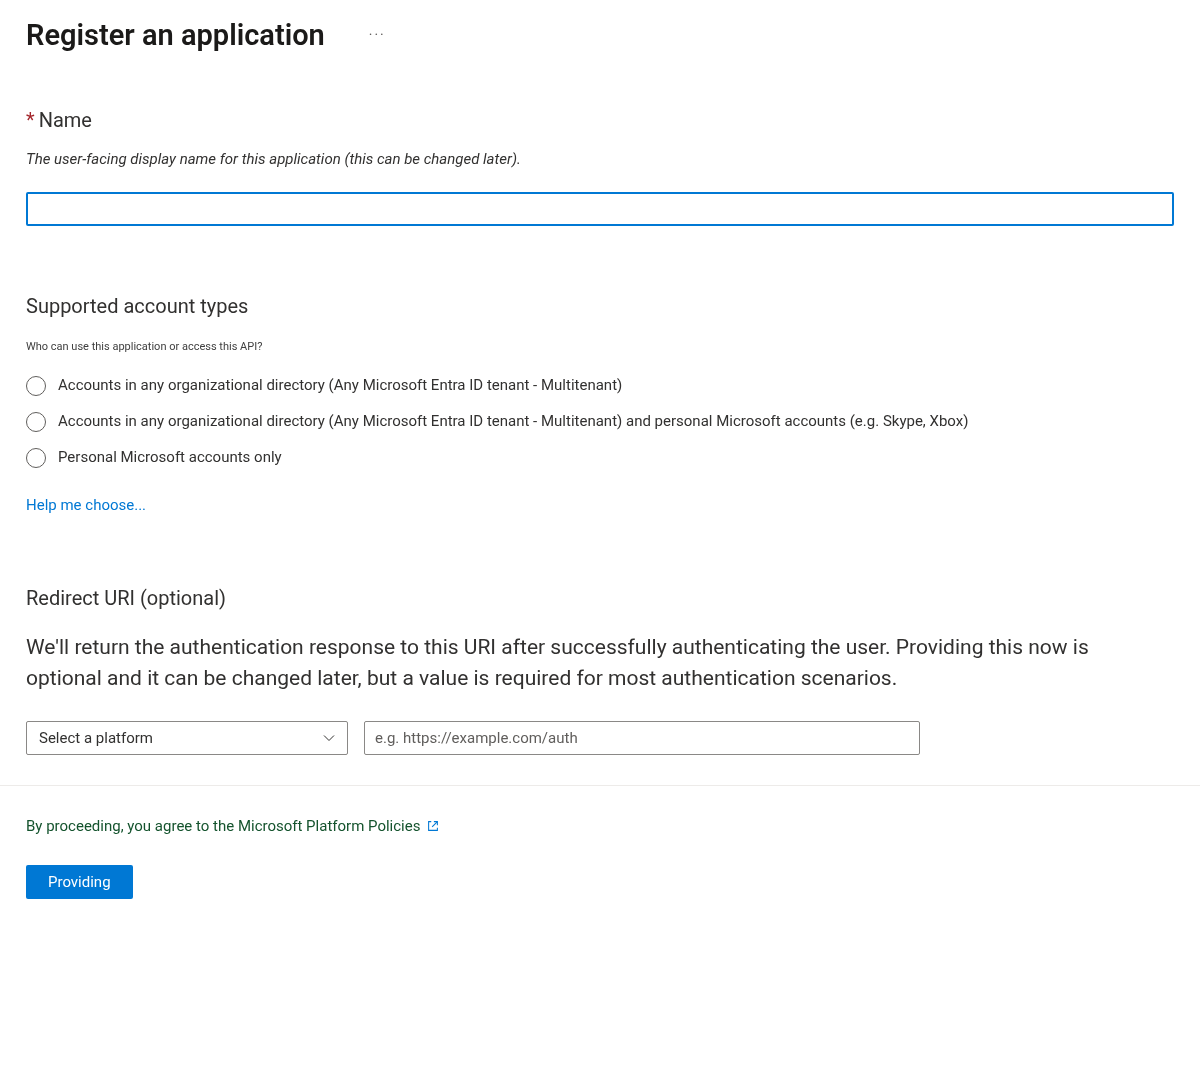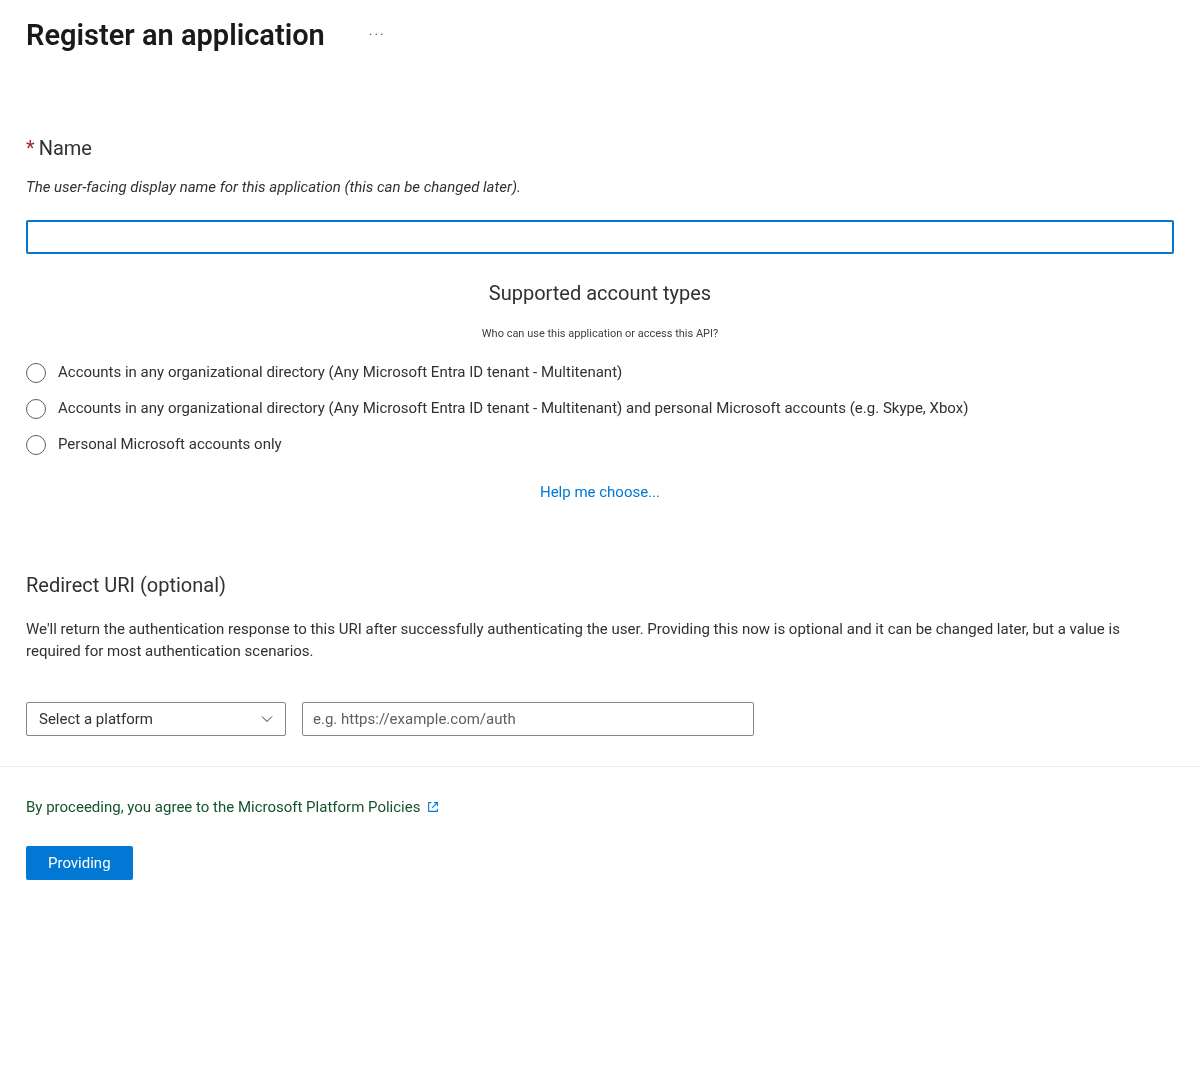--- a/index.html
+++ b/index.html
@@ -14,21 +14,21 @@
       padding: 0;
       width: 1200px;
     }
     .page {
       padding: 18px 26px 0 26px;
     }
     .page-header {
       display: flex;
       align-items: center;
       gap: 44px;
-      margin-bottom: 84px;
+      margin-bottom: 56px;
     }
     .page-title {
       font-size: 29px;
       font-weight: 600;
       color: #1b1a19;
     }
     .more-icon {
       font-size: 14px;
       color: #605e5c;
       letter-spacing: 2px;
@@ -55,22 +55,21 @@
       height: 34px;
       border: 2px solid #0078d4;
       border-radius: 2px;
       padding: 0 10px;
       font-size: 14px;
       outline: none;
       font-family: inherit;
     }
 
     .section {
-      margin-top: 27px;
-      text-align: center;
+      margin-top: 68px;
     }
     .section-heading {
       font-size: 20px;
       font-weight: 400;
       color: #323130;
       margin-bottom: 22px;
     }
     .section-subtext {
       font-size: 11px;
       color: #404040;
@@ -124,32 +123,32 @@
       font-size: 15px;
       cursor: pointer;
       display: inline-block;
       margin-top: 28px;
     }
 
     .redirect-section {
       margin-top: 72px;
     }
     .redirect-desc {
-      font-size: 15px;
+      font-size: 21px;
       color: #323130;
       line-height: 1.45;
-      margin-bottom: 39px;
+      margin-bottom: 28px;
       max-width: 1130px;
     }
     .redirect-row {
       display: flex;
       gap: 16px;
     }
     .platform-select {
-      width: 260px;
+      width: 322px;
       height: 34px;
       border: 1px solid #8a8886;
       border-radius: 2px;
       background: #ffffff;
       display: flex;
       align-items: center;
       justify-content: space-between;
       padding: 0 12px;
       cursor: pointer;
       font-size: 15px;
@@ -160,21 +159,21 @@
       height: 12px;
       display: inline-flex;
       align-items: center;
       justify-content: center;
     }
     .chevron-down svg {
       width: 12px;
       height: 8px;
     }
     .uri-input {
-      width: 452px;
+      width: 556px;
       height: 34px;
       border: 1px solid #8a8886;
       border-radius: 2px;
       padding: 0 10px;
       font-size: 15px;
       font-family: inherit;
       outline: none;
     }
     .uri-input::placeholder {
       color: #605e5c;

